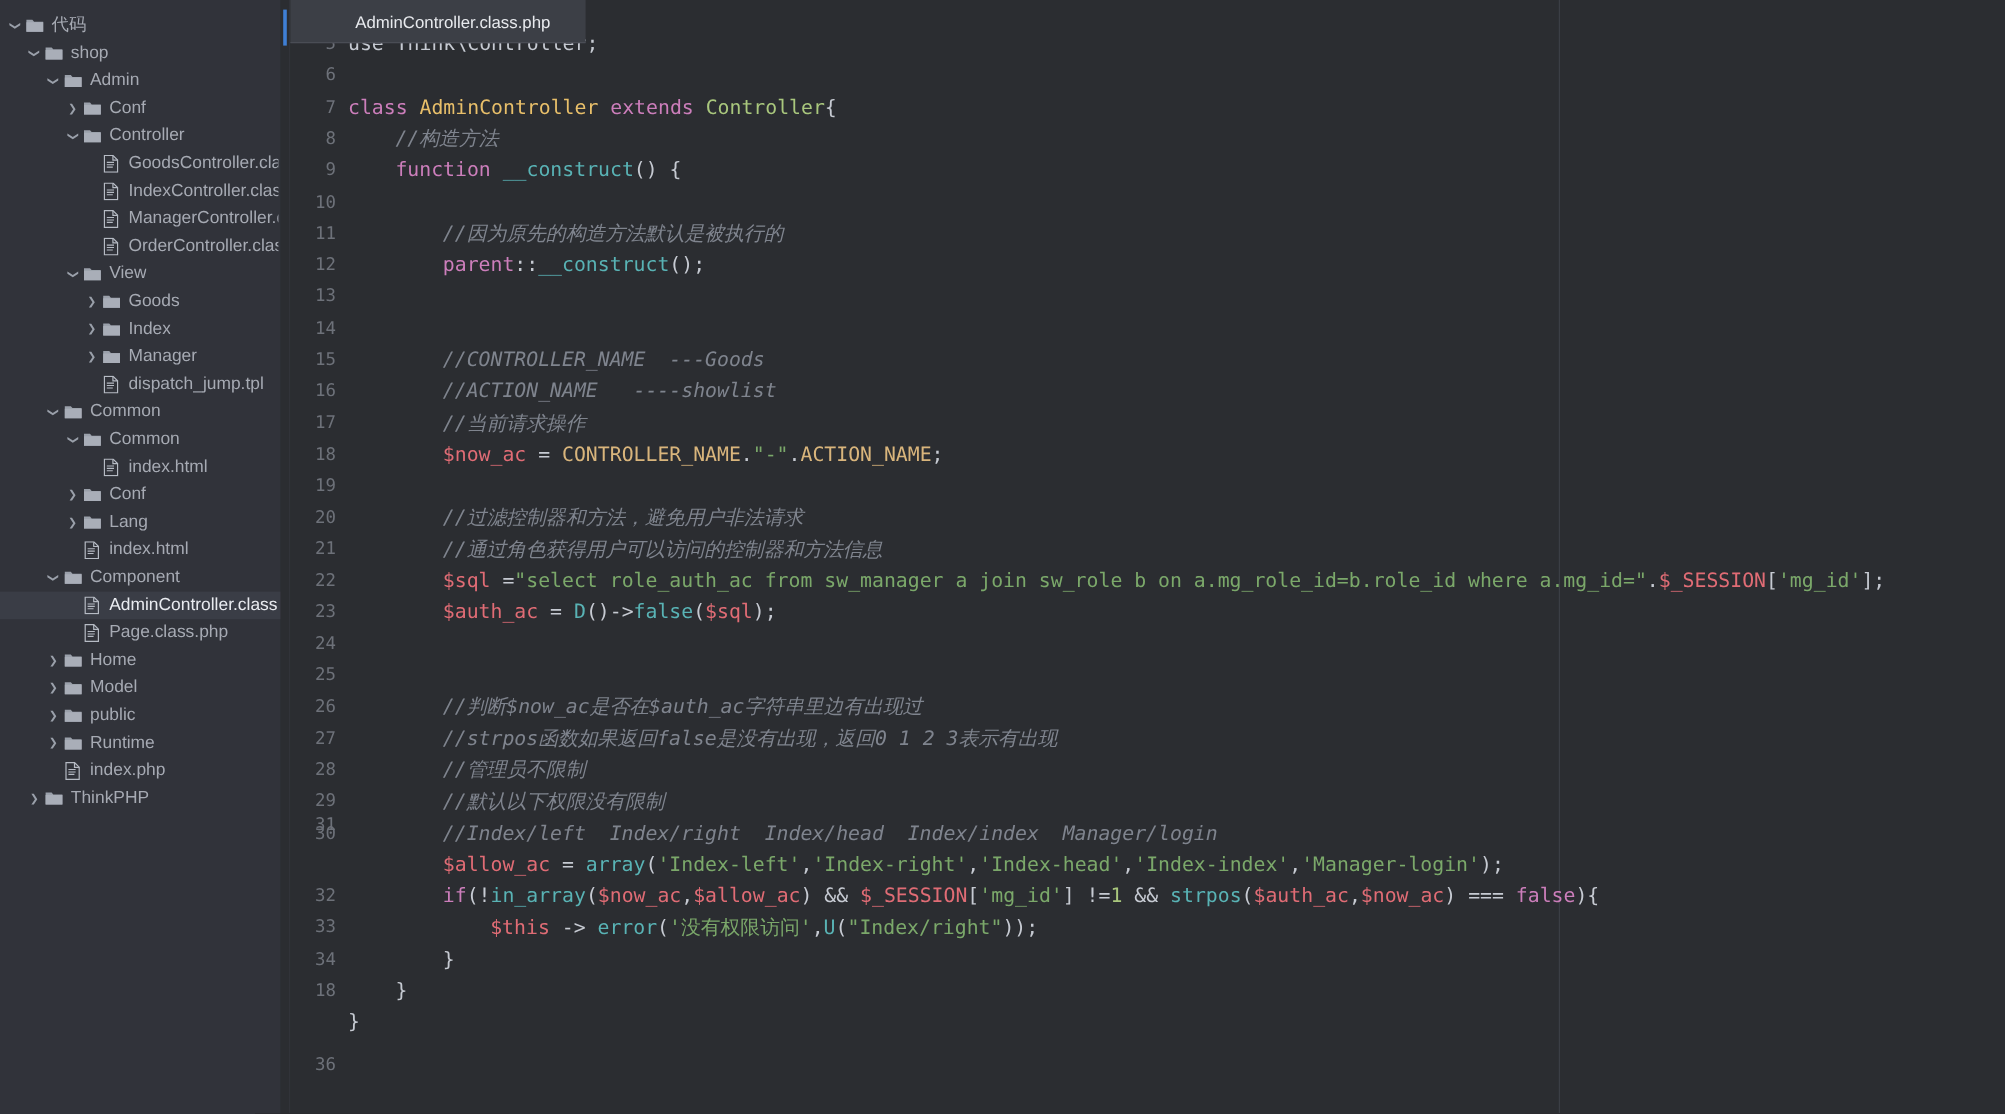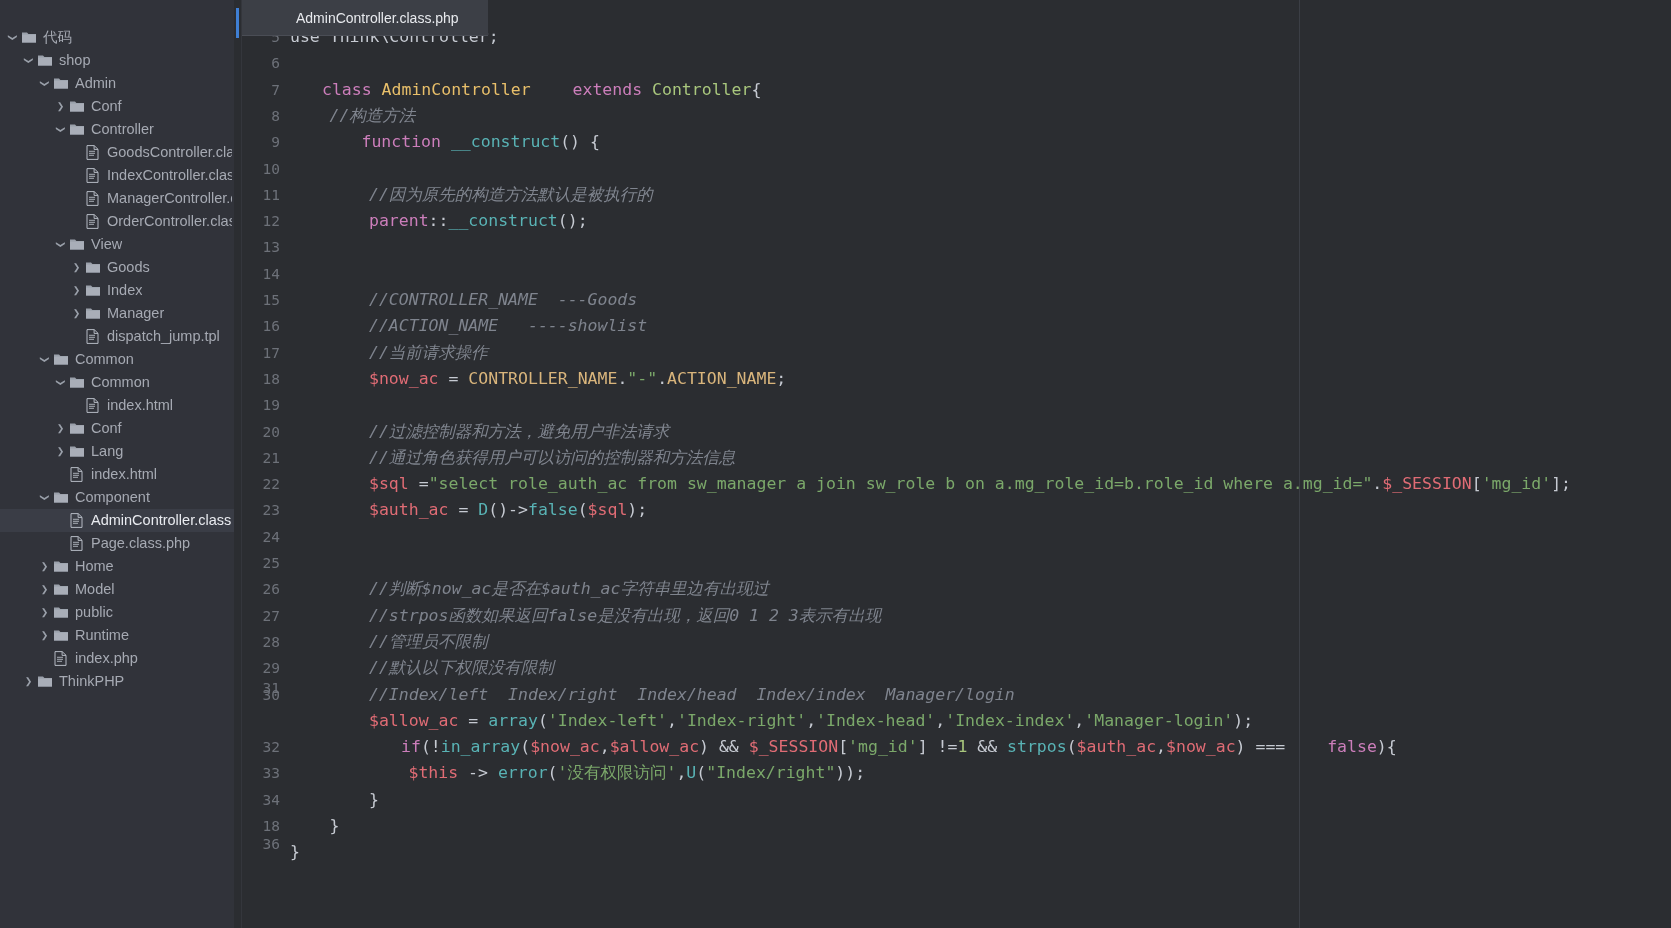--- a/index.html
+++ b/index.html
@@ -12,21 +12,21 @@
   #app { position: relative; width: 1671px; height: 928px; display: flex; }
 
   
   #sidebar {
     width: 234px;
     min-width: 234px;
     height: 928px;
     background: #31333a;
     position: relative;
     overflow: hidden;
-    padding-top: 26px;
+    padding-top: 10px;
   }
   .tree-row {
     display: flex;
     align-items: center;
     height: 23px;
     font-size: 14.5px;
     color: #a6aab3;
     white-space: nowrap;
     position: relative;
     padding-right: 2px;
@@ -137,21 +137,21 @@
     letter-spacing: 0px;
   }
   
   #right-gutter {
     position: absolute;
     right: 0; top: 0;
     width: 0px; height: 928px;
   }
 
   
-  .t-kw    { color: #cc7ebb; margin-left: 32px; }      
+  .t-kw    { color: #cc7ebb; }      
   .t-cls   { color: #e8bf6a; }      
   .t-type  { color: #a9c77d; }      
   .t-plain { color: #c6cad2; }
   .t-var   { color: #e06c75; }
   .t-const { color: #d9b57c; }      
   .t-str   { color: #7ba86a; }
   .t-fn    { color: #59b3b5; }      
   .t-num   { color: #a9c77d; }
   .t-cmt   { color: #7f848e; font-style: italic; }
   .t-sup   { color: #cc7ebb; }      
@@ -501,21 +501,21 @@
         <div class="gline" style="top: 576.3px;">26</div>
         <div class="gline" style="top: 602.6px;">27</div>
         <div class="gline" style="top: 628.9px;">28</div>
         <div class="gline" style="top: 655.2px;">29</div>
         <div class="gline" style="top: 681.5px;">30</div>
         <div class="gline" style="top: 675px;">31</div>
         <div class="gline" style="top: 734.1px;">32</div>
         <div class="gline" style="top: 760.4px;">33</div>
         <div class="gline" style="top: 786.7px;">34</div>
         <div class="gline" style="top: 813px;">18</div>
-        <div class="gline" style="top: 831px;">36</div>
+        <div class="gline" style="top: 875px;">36</div>
       </div>
 
     <div id="code">
       <div id="guide"></div>
     <div class="cline" style="top: 24px; left: 0px;"><span class="t-plain">use Think\Controller;</span></div>
         <div class="cline" style="top: 50.3px; left: 0px;"></div>
         <div class="cline" style="top: 76.6px; left: 0px;"><span class="t-kw">class </span><span class="t-cls">AdminController </span><span class="t-kw">extends </span><span class="t-type">Controller</span><span class="t-plain">{</span></div>
         <div class="cline" style="top: 102.9px; left: 39.5px;"><span class="t-cmt">//构造方法</span></div>
         <div class="cline" style="top: 129.2px; left: 39.5px;"><span class="t-kw">function </span><span class="t-fn">__construct</span><span class="t-plain">() {</span></div>
         <div class="cline" style="top: 181.8px; left: 79px;"><span class="t-cmt">//因为原先的构造方法默认是被执行的</span></div>

